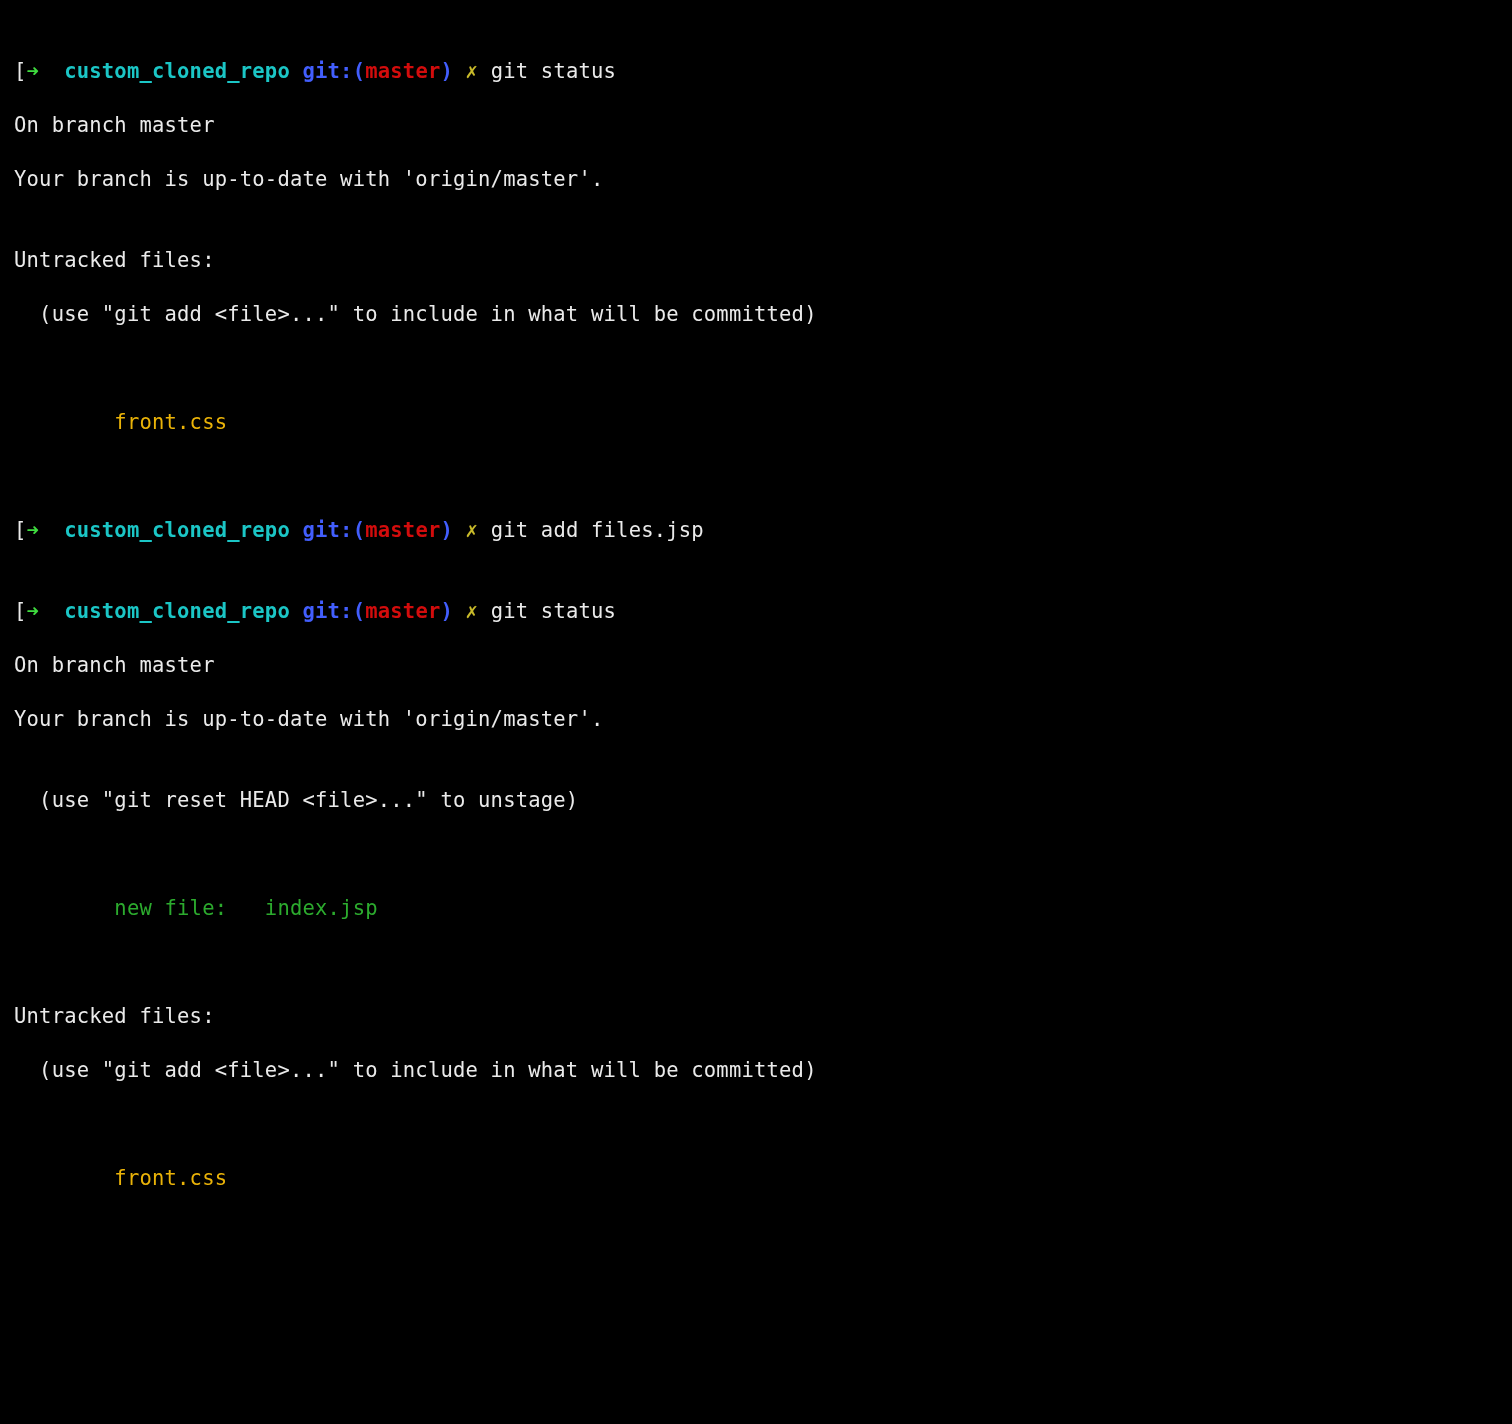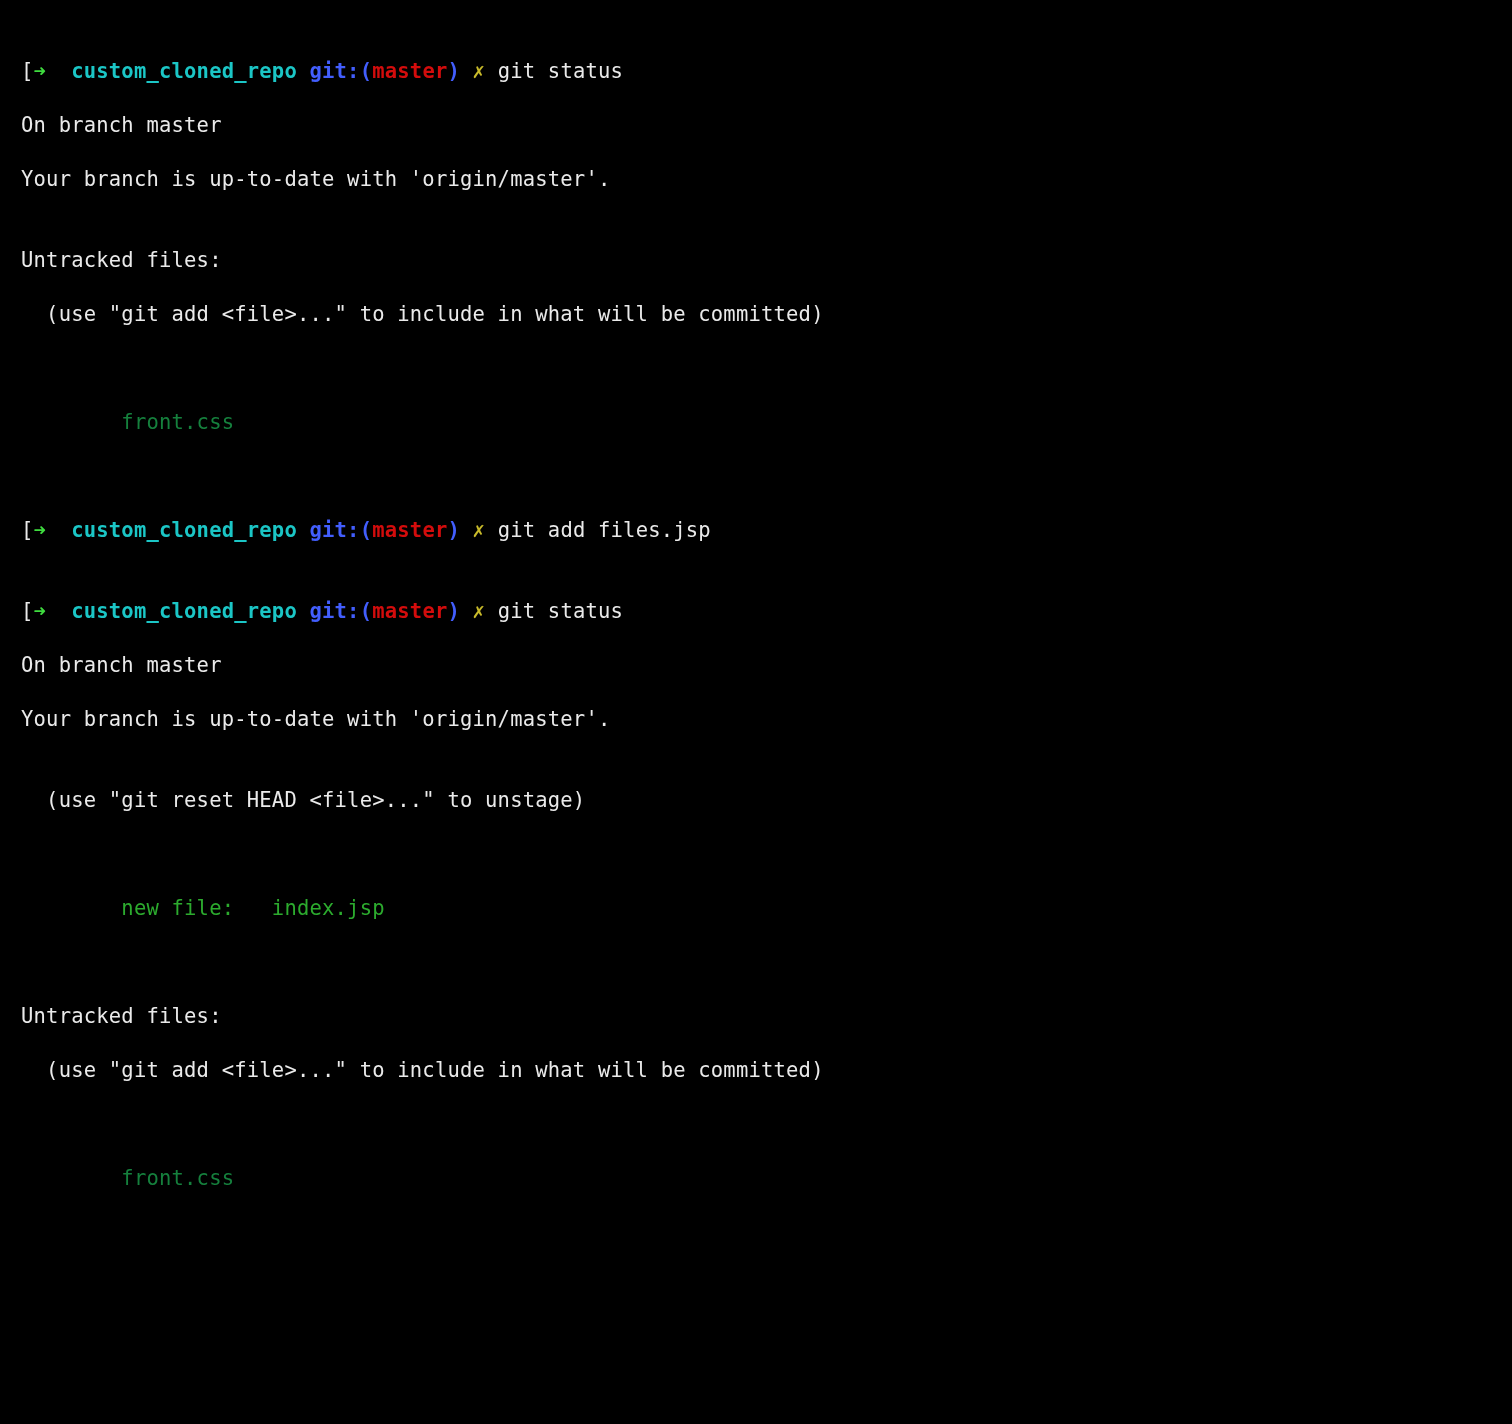--- a/index.html
+++ b/index.html
@@ -9,31 +9,31 @@
     color: #fff;
     font-family: "Menlo", "Monaco", "Consolas", monospace;
     font-size: 20.5px;
     line-height: 27px;
     letter-spacing: 0.2px;
   }
   .terminal {
     width: 1512px;
     height: 1424px;
     box-sizing: border-box;
-    padding: 4px 21px;
+    padding: 4px 14px;
     white-space: pre;
     font-weight: 500;
   }
   .c-green   { color: #3fdc3f; font-weight: 700; }
   .c-cyan    { color: #1bc6c6; font-weight: 700; }
   .c-blue    { color: #425efd; font-weight: 700; }
   .c-red     { color: #d30c0c; font-weight: 700; }
   .c-yellow  { color: #c8ba2a; font-weight: 700; }
   .c-white   { color: #eaeaea; }
-  .c-dullred { color: #15803d; }
+  .c-dullred { color: #eab308; }
   .c-green2  { color: #2cab2e; }
   span { white-space: pre; }
 </style>
 </head>
 <body>
 
 <div class="terminal">
 
 <div><span class="c-white">[</span><span class="c-green">➜  </span><span class="c-cyan">custom_cloned_repo</span><span class="c-blue"> git:(</span><span class="c-red">master</span><span class="c-blue">)</span><span class="c-yellow"> ✗ </span><span class="c-white">git status</span></div>
 <div class="c-white">On branch master</div>

